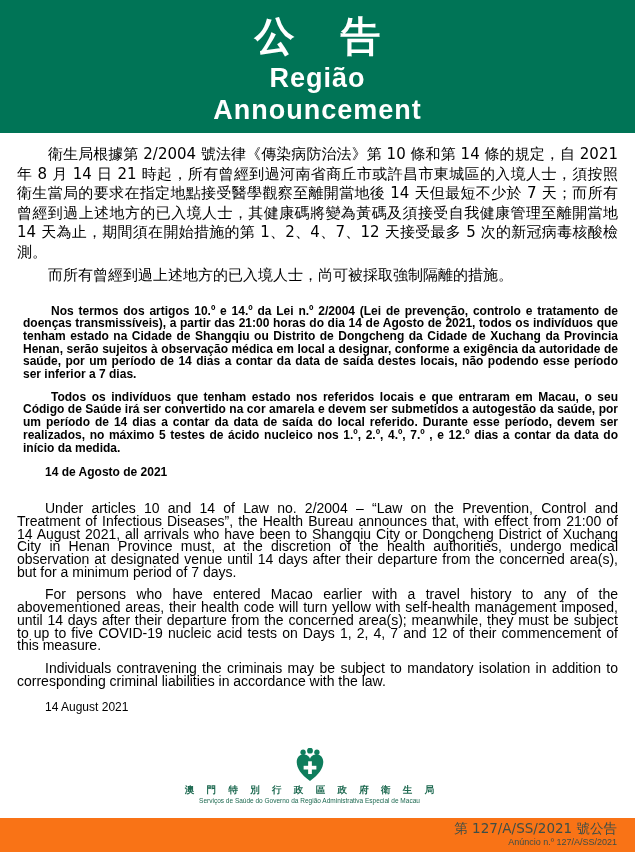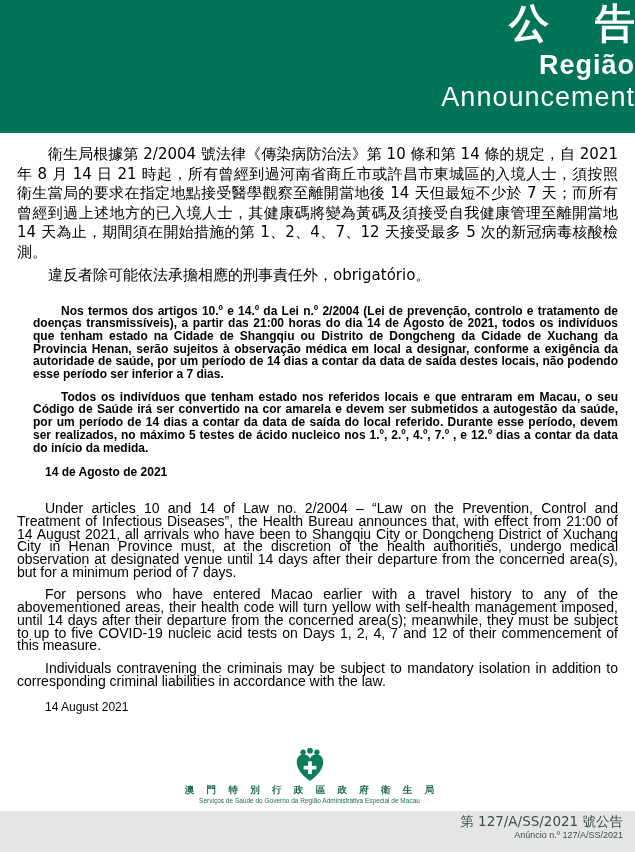--- a/index.html
+++ b/index.html
@@ -11,40 +11,41 @@
     position:relative;
     overflow:hidden;
   }
   .page { width:635px; height:852px; position:relative; background:#fff; }
 
   
   .banner {
     background:#007456;
     height:133px;
     box-sizing:border-box;
-    text-align:right;
+    padding-top:13px;
+    text-align:center;
     color:#fff;
   }
   .t-zh {
     font-size:40px;
     font-weight:bold;
     word-spacing:32px;
     line-height:46px;
     font-family:"DejaVu Sans", "Liberation Sans", sans-serif;
   }
   .t-pt {
     font-size:27px;
     font-weight:bold;
     letter-spacing:1px;
     line-height:32px;
     margin-top:3px;
   }
   .t-en {
     font-size:27px;
-    font-weight:400;
+    font-weight:700;
     letter-spacing:1px;
     line-height:32px;
   }
 
   
   .doc-body { padding:12px 17px 0 17px; }
 
   .zh-p {
     font-size:15px;
     line-height:19.5px;
@@ -60,21 +61,21 @@
     margin:14px 0 0 31px;
     font-family:"DejaVu Sans", "Liberation Sans", sans-serif;
   }
 
   .pt-p {
     font-size:12px;
     font-weight:bold;
     line-height:12.7px;
     text-align:justify;
     text-indent:28px;
-    margin:10px 0 0 16px;
+    margin:10px 0 0 6px;
   }
   .pt-first { margin-top:19px; }
   .pt-date {
     font-size:12px;
     font-weight:bold;
     margin:11px 0 0 28px;
   }
 
   .en-p {
     font-size:14px;
@@ -111,25 +112,25 @@
     font-size:6.5px;
     color:#1d6950;
     line-height:8px;
     margin-top:1px;
   }
 
   
   .refbar {
     position:absolute;
     left:0; right:0; bottom:0;
-    height:41px;
-    background:#e5e5e5;
+    height:34px;
+    background:#f97316;
     box-sizing:border-box;
     text-align:right;
-    padding:2px 12px 0 0;
+    padding:2px 18px 0 0;
     color:#3e4e47;
   }
   .ref-zh {
     font-size:13.5px;
     line-height:17px;
     font-family:"DejaVu Sans", "Liberation Sans", sans-serif;
   }
   .ref-pt, .ref-en {
     font-size:9px;
     line-height:10.5px;
@@ -143,21 +144,21 @@
   <header class="banner">
     <div class="t-zh">公 告</div>
     <div class="t-pt">Região</div>
     <div class="t-en">Announcement</div>
   </header>
 
   <main class="doc-body">
 
     <section>
       <p class="zh-p">衛生局根據第 2/2004 號法律《傳染病防治法》第 10 條和第 14 條的規定，自 2021 年 8 月 14 日 21 時起，所有曾經到過河南省商丘市或許昌市東城區的入境人士，須按照衛生當局的要求在指定地點接受醫學觀察至離開當地後 14 天但最短不少於 7 天；而所有曾經到過上述地方的已入境人士，其健康碼將變為黃碼及須接受自我健康管理至離開當地 14 天為止，期間須在開始措施的第 1、2、4、7、12 天接受最多 5 次的新冠病毒核酸檢測。</p>
-      <p class="zh-p">違反者除可能依法承擔相應的刑事責任外，obrigatório。</p>
+      <p class="zh-p">而所有曾經到過上述地方的已入境人士，尚可被採取強制隔離的措施。</p>
     </section>
 
     <section>
       <p class="pt-p pt-first">Nos termos dos artigos 10.º e 14.º da Lei n.º 2/2004 (Lei de prevenção, controlo e tratamento de doenças transmissíveis), a partir das 21:00 horas do dia 14 de Agosto de 2021, todos os indivíduos que tenham estado na Cidade de Shangqiu ou Distrito de Dongcheng da Cidade de Xuchang da Provincia Henan, serão sujeitos à observação médica em local a designar, conforme a exigência da autoridade de saúde, por um período de 14 dias a contar da data de saída destes locais, não podendo esse período ser inferior a 7 dias.</p>
       <p class="pt-p">Todos os indivíduos que tenham estado nos referidos locais e que entraram em Macau, o seu Código de Saúde irá ser convertido na cor amarela e devem ser submetidos a autogestão da saúde, por um período de 14 dias a contar da data de saída do local referido. Durante esse período, devem ser realizados, no máximo 5 testes de ácido nucleico nos 1.º, 2.º, 4.º, 7.º , e 12.º dias a contar da data do início da medida.</p>
       <p class="pt-date">14 de Agosto de 2021</p>
     </section>
 
     <section>
       <p class="en-p en-first">Under articles 10 and 14 of Law no. 2/2004 – “Law on the Prevention, Control and Treatment of Infectious Diseases”, the Health Bureau announces that, with effect from 21:00 of 14 August 2021, all arrivals who have been to Shangqiu City or Dongcheng District of Xuchang City in Henan Province must, at the discretion of the health authorities, undergo medical observation at designated venue until 14 days after their departure from the concerned area(s), but for a minimum period of 7 days.</p>

